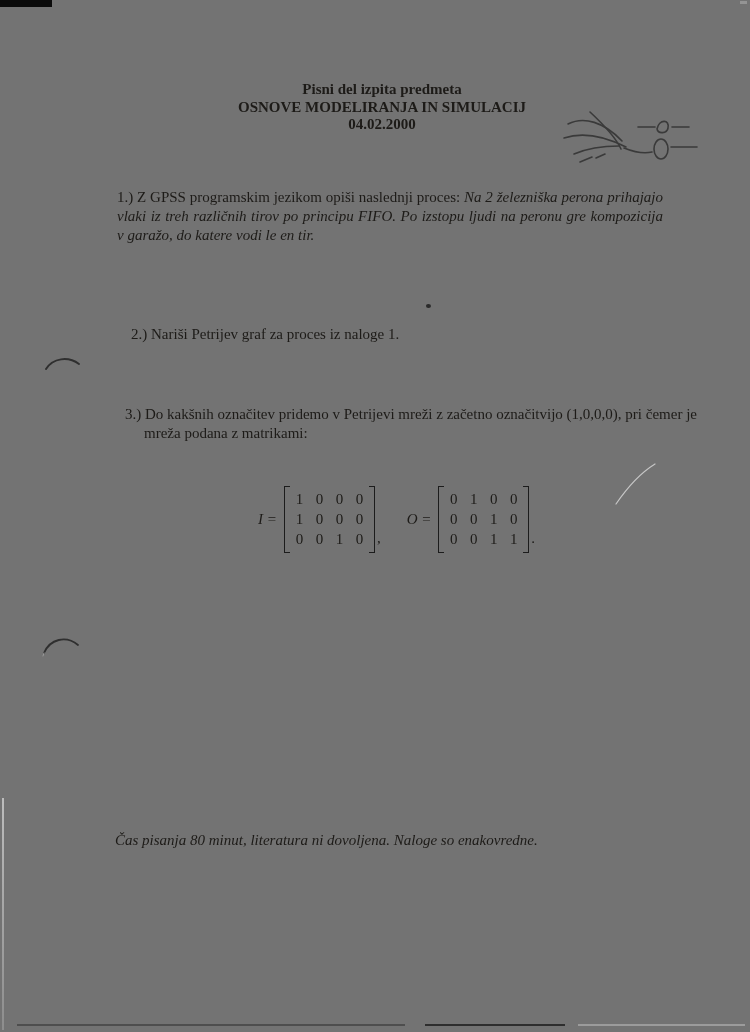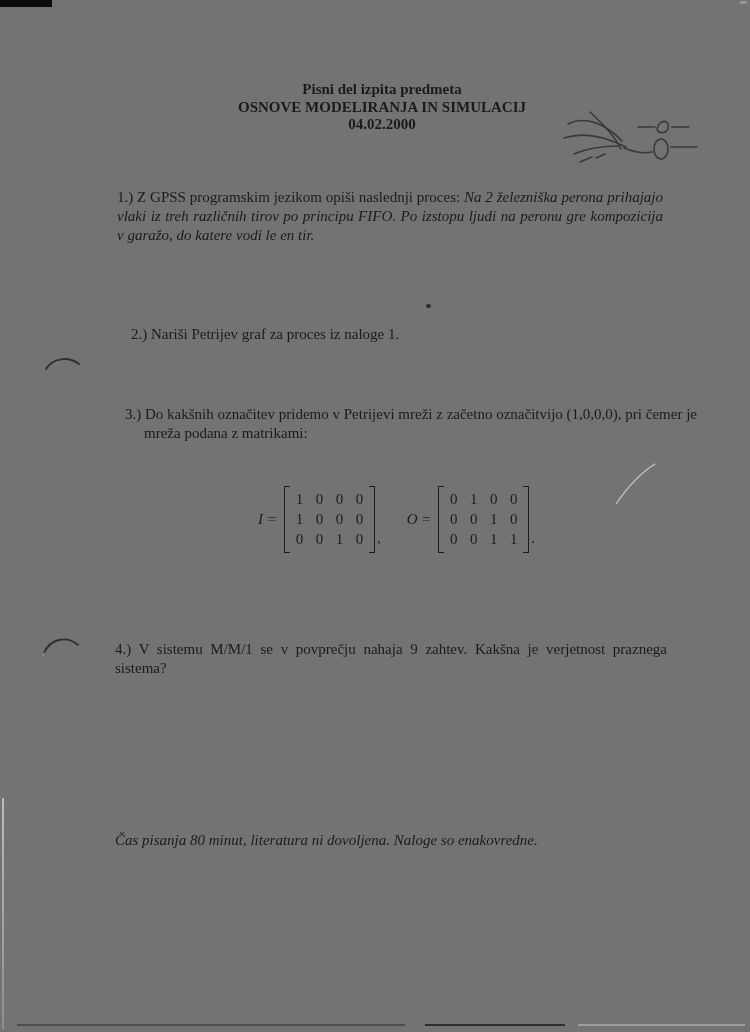--- a/index.html
+++ b/index.html
@@ -129,17 +129,16 @@
     <span class="mat-suffix">.</span>
   </div>
 
   <div class="abs" style="left:40px;top:633px;">
     <svg width="42" height="26" viewBox="0 0 42 26" fill="none" stroke="#2f2f2f" stroke-width="1.8" stroke-linecap="round">
       <path d="M4,20 C10,6 26,2 38,12"></path>
       <path d="M4,20 l-1,3" stroke="#9a9a9a" stroke-width="1"></path>
     </svg>
   </div>
 
-  <p class="abs q just" style="left:115px;top:640px;width:552px;margin:0;">4.) V sistemu M/M/1 se v povprečju nahaja 9 zahtev. Kakšna je verjetnost praznega sistema?</p>
 
   <p class="abs q ital" style="left:115px;top:831px;width:560px;margin:0;">Čas pisanja 80 minut, literatura ni dovoljena. Naloge so enakovredne.</p>
 
 </div>
 
 </body></html>

